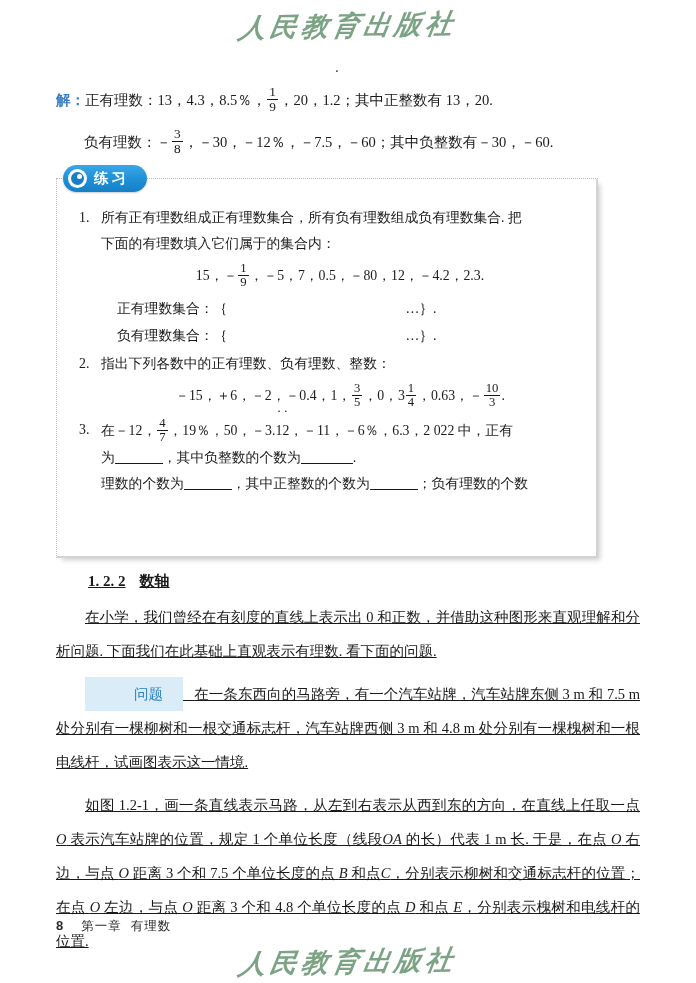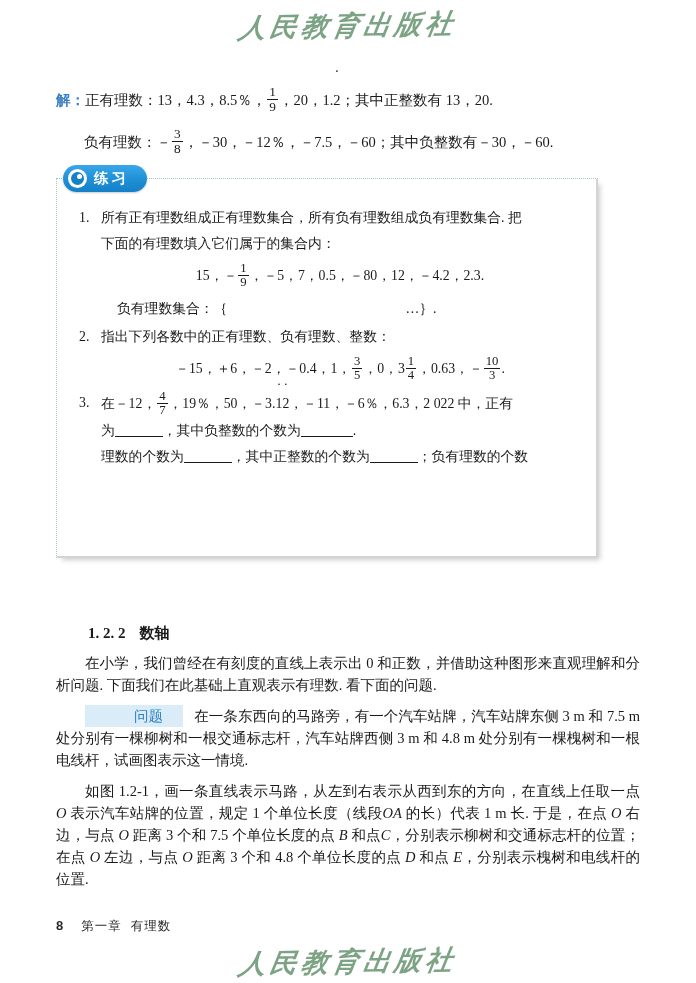--- a/index.html
+++ b/index.html
@@ -47,21 +47,21 @@
 
   .content {
     position: absolute;
     left: 56px;
     top: 80px;
     width: 584px;
   }
 
   .para {
     font-size: 14.5px;
-    line-height: 22px;
+    line-height: 34px;
     text-align: justify;
     margin: 0;
   }
   .indent2 { text-indent: 2em; }
 
   
   .solution-line {
     font-size: 14.5px;
     line-height: 40px;
     margin: 0 0 2px 0;
@@ -275,20 +275,23 @@
 
       <div class="ex-item">
         <div class="ex-num">1.</div>
         <div class="ex-body">
           <div>所有正有理数组成正有理数集合，所有负有理数组成负有理数集合. 把</div>
           <div>下面的有理数填入它们属于的集合内：</div>
           <div class="ex-center">
             <span>15，－</span><span class="frac"><span class="num">1</span><span class="den">9</span></span><span>，－5，7，0.5，－80，12，－4.2，2.3.</span>
           </div>
           <div class="ex-sub">
+            <span>正有理数集合：｛</span><span class="gap-wide"></span><span>…｝.</span>
+          </div>
+          <div class="ex-sub">
             <span>负有理数集合：｛</span><span class="gap-wide"></span><span>…｝.</span>
           </div>
         </div>
       </div>
 
       <div class="ex-item">
         <div class="ex-num">2.</div>
         <div class="ex-body">
           <div>指出下列各数中的正有理数、负有理数、整数：</div>
           <div class="ex-center">
@@ -308,21 +311,21 @@
           </div>
           <div>
             <span>理数的个数为</span><span class="blank-line bl-1"></span><span>，其中正整数的个数为</span><span class="blank-line bl-1"></span><span>；负有理数的个数</span>
           </div>
         </div>
       </div>
 
     </div>
   </div>
 
-  <div style="position:absolute; left:56px; top:624px; width:584px;">
+  <div style="position:absolute; left:56px; top:572px; width:584px;text-decoration:underline;">
 
     <p class="section-head">
       <span class="num">1. 2. 2</span><span class="title">数轴</span>
     </p>
 
     <p class="para indent2" style="margin-top:9px;">在小学，我们曾经在有刻度的直线上表示出 0 和正数，并借助这种图形来直观理解和分析问题. 下面我们在此基础上直观表示有理数. 看下面的问题.</p>
 
     <p class="para indent2" style="margin-top:9px;">
       <span class="tag-wenti">问题</span>&nbsp;&nbsp;&nbsp;<span>在一条东西向的马路旁，有一个汽车站牌，汽车站牌东侧 3 m 和 7.5 m 处分别有一棵柳树和一根交通标志杆，汽车站牌西侧 3 m 和 4.8 m 处分别有一棵槐树和一根电线杆，试画图表示这一情境.</span>
     </p>

